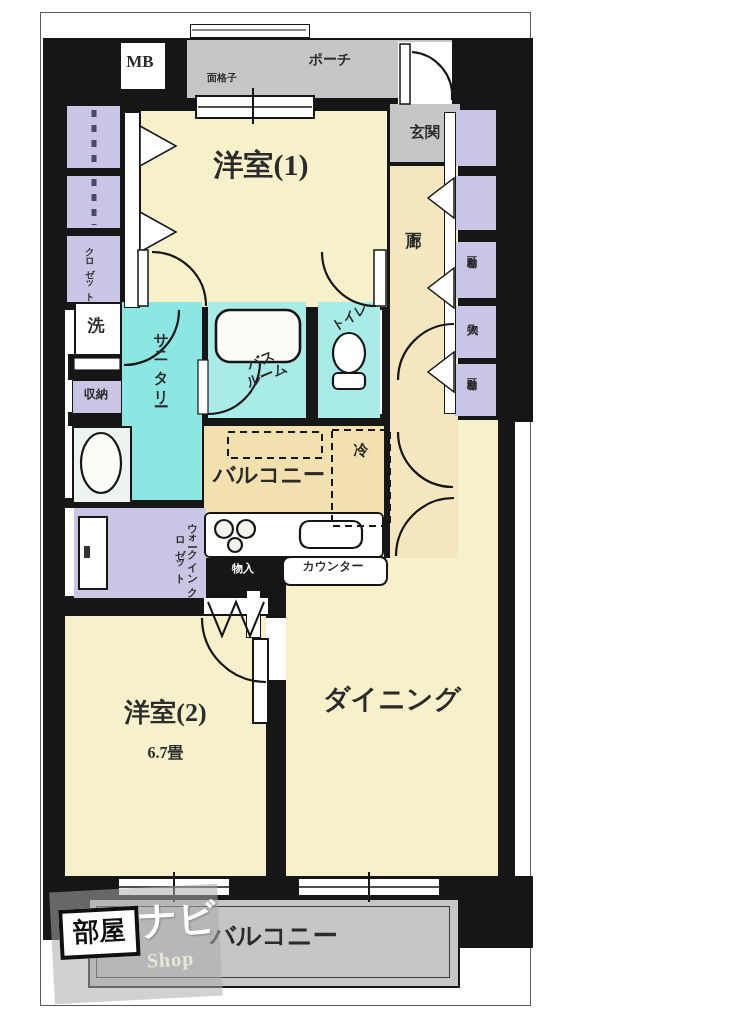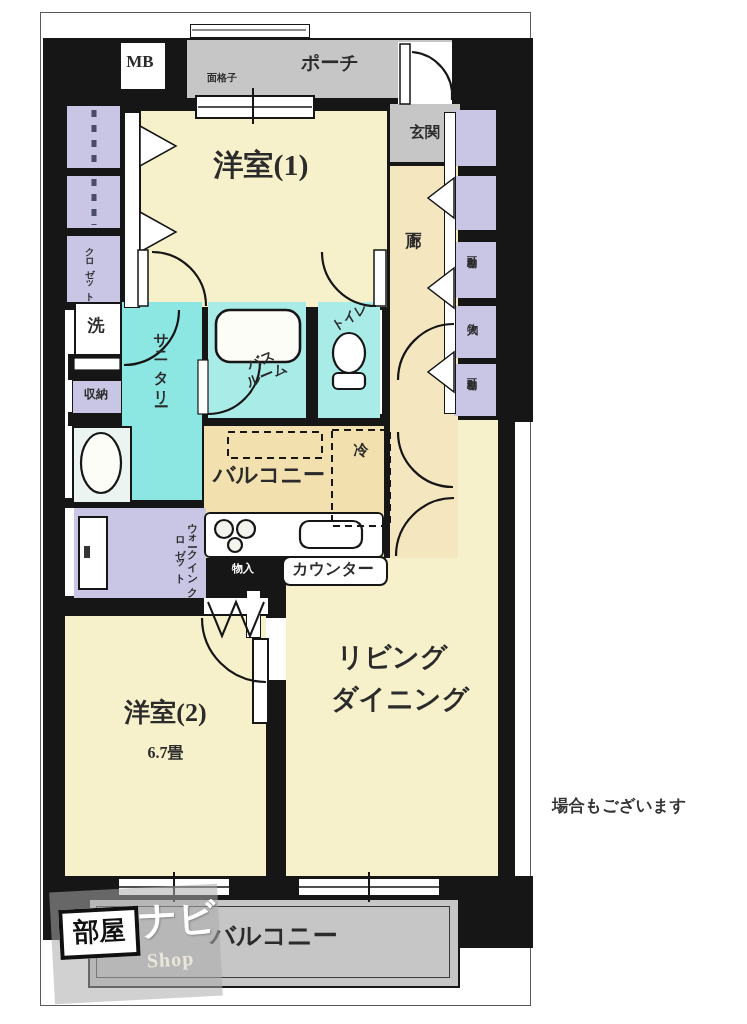--- a/index.html
+++ b/index.html
@@ -164,21 +164,21 @@
 
     <rect x="118" y="878" width="112" height="18" fill="#ffffff" stroke="#161616" stroke-width="2"></rect>
     <line x1="118" y1="887" x2="230" y2="887" stroke="#161616" stroke-width="1.5"></line>
     <line x1="174" y1="872" x2="174" y2="902" stroke="#161616" stroke-width="2"></line>
     <rect x="298" y="878" width="142" height="18" fill="#ffffff" stroke="#161616" stroke-width="2"></rect>
     <line x1="298" y1="887" x2="440" y2="887" stroke="#161616" stroke-width="1.5"></line>
     <line x1="369" y1="872" x2="369" y2="902" stroke="#161616" stroke-width="2"></line>
   </svg>
 
   <div class="abs lbl" style="left:118px;top:52px;width:44px;font-size:17px;">MB</div>
-  <div class="abs lbl" style="left:270px;top:52px;width:120px;font-size:19px;">ポーチ</div>
+  <div class="abs lbl" style="left:270px;top:52px;width:120px;font-size:14px;">ポーチ</div>
   <div class="abs lbl" style="left:192px;top:72px;width:60px;font-size:10px;">面格子</div>
   <div class="abs lbl" style="left:390px;top:124px;width:70px;font-size:15px;">玄関</div>
 
   <div class="abs lbl" style="left:138px;top:148px;width:246px;font-size:30px;">洋室(1)</div>
 
   <div class="abs lbl vt" style="left:404px;top:218px;font-size:16px;">廊下</div>
   <div class="abs lbl vt" style="left:466px;top:248px;font-size:10px;letter-spacing:1px;">可動棚</div>
   <div class="abs lbl vt" style="left:466px;top:314px;font-size:11px;letter-spacing:1px;">物入</div>
   <div class="abs lbl vt" style="left:466px;top:370px;font-size:10px;letter-spacing:1px;">可動棚</div>
   <div class="abs lbl vt" style="left:84px;top:240px;font-size:9.5px;letter-spacing:0.5px;">クロゼット</div>
@@ -187,35 +187,33 @@
   <div class="abs lbl" style="left:72px;top:388px;width:48px;font-size:12px;">収納</div>
   <div class="abs lbl vt" style="left:152px;top:322px;font-size:15px;">サニタリー</div>
   <div class="abs lbl" style="left:224px;top:352px;width:80px;font-size:14px;transform:rotate(-22deg);z-index:20;">
     <span>バス</span><br>
     <span>ルーム</span>
   </div>
   <div class="abs lbl" style="left:320px;top:310px;width:60px;font-size:13px;transform:rotate(-32deg);">トイレ</div>
 
   <div class="abs lbl" style="left:204px;top:462px;width:130px;font-size:22px;">バルコニー</div>
   <div class="abs lbl" style="left:346px;top:442px;width:30px;font-size:15px;">冷</div>
-  <div class="abs lbl" style="left:282px;top:560px;width:102px;font-size:16px;">カウンター</div>
+  <div class="abs lbl" style="left:282px;top:560px;width:102px;font-size:12px;">カウンター</div>
   <div class="abs lbl" style="left:218px;top:562px;width:50px;font-size:11px;color:#ffffff;">物入</div>
 
   <div class="abs lbl vt" style="left:118px;top:512px;width:80px;height:84px;font-size:10.5px;letter-spacing:0.5px;">ウォークインクロゼット</div>
 
   <div class="abs lbl" style="left:65px;top:698px;width:201px;font-size:26px;">洋室(2)</div>
   <div class="abs lbl" style="left:65px;top:744px;width:201px;font-size:16px;">6.7畳</div>
 
-  <div class="abs lbl" style="left:286px;top:642px;width:212px;font-size:27px;">リビング</div>
-  <div class="abs lbl" style="left:294px;top:684px;width:212px;font-size:27px;">ダイニング</div>
+  <div class="abs lbl" style="left:286px;top:684px;width:212px;font-size:27px;">ダイニング</div>
 
   <div class="abs lbl" style="left:88px;top:922px;width:372px;font-size:25px;">バルコニー</div>
 
   <div class="abs" id="note" style="left:552px;top:792px;width:190px;">
-    <div>場合もございます</div>
   </div>
 
   <div class="abs" id="watermark" style="left:52px;top:888px;width:168px;height:112px;">
     <div class="abs" id="wm-heya" style="left:8px;top:18px;width:72px;height:42px;">
       <div class="lbl" style="font-size:26px;line-height:40px;color:#111;">部屋</div>
     </div>
     <div class="abs" style="left:88px;top:8px;font-size:38px;font-weight:bold;color:#ffffff;text-shadow:1px 1px 2px rgba(60,60,60,0.4);">ナビ</div>
     <div class="abs" style="left:94px;top:62px;font-size:20px;font-weight:bold;color:#eae6da;letter-spacing:1px;">Shop</div>
   </div>
 

